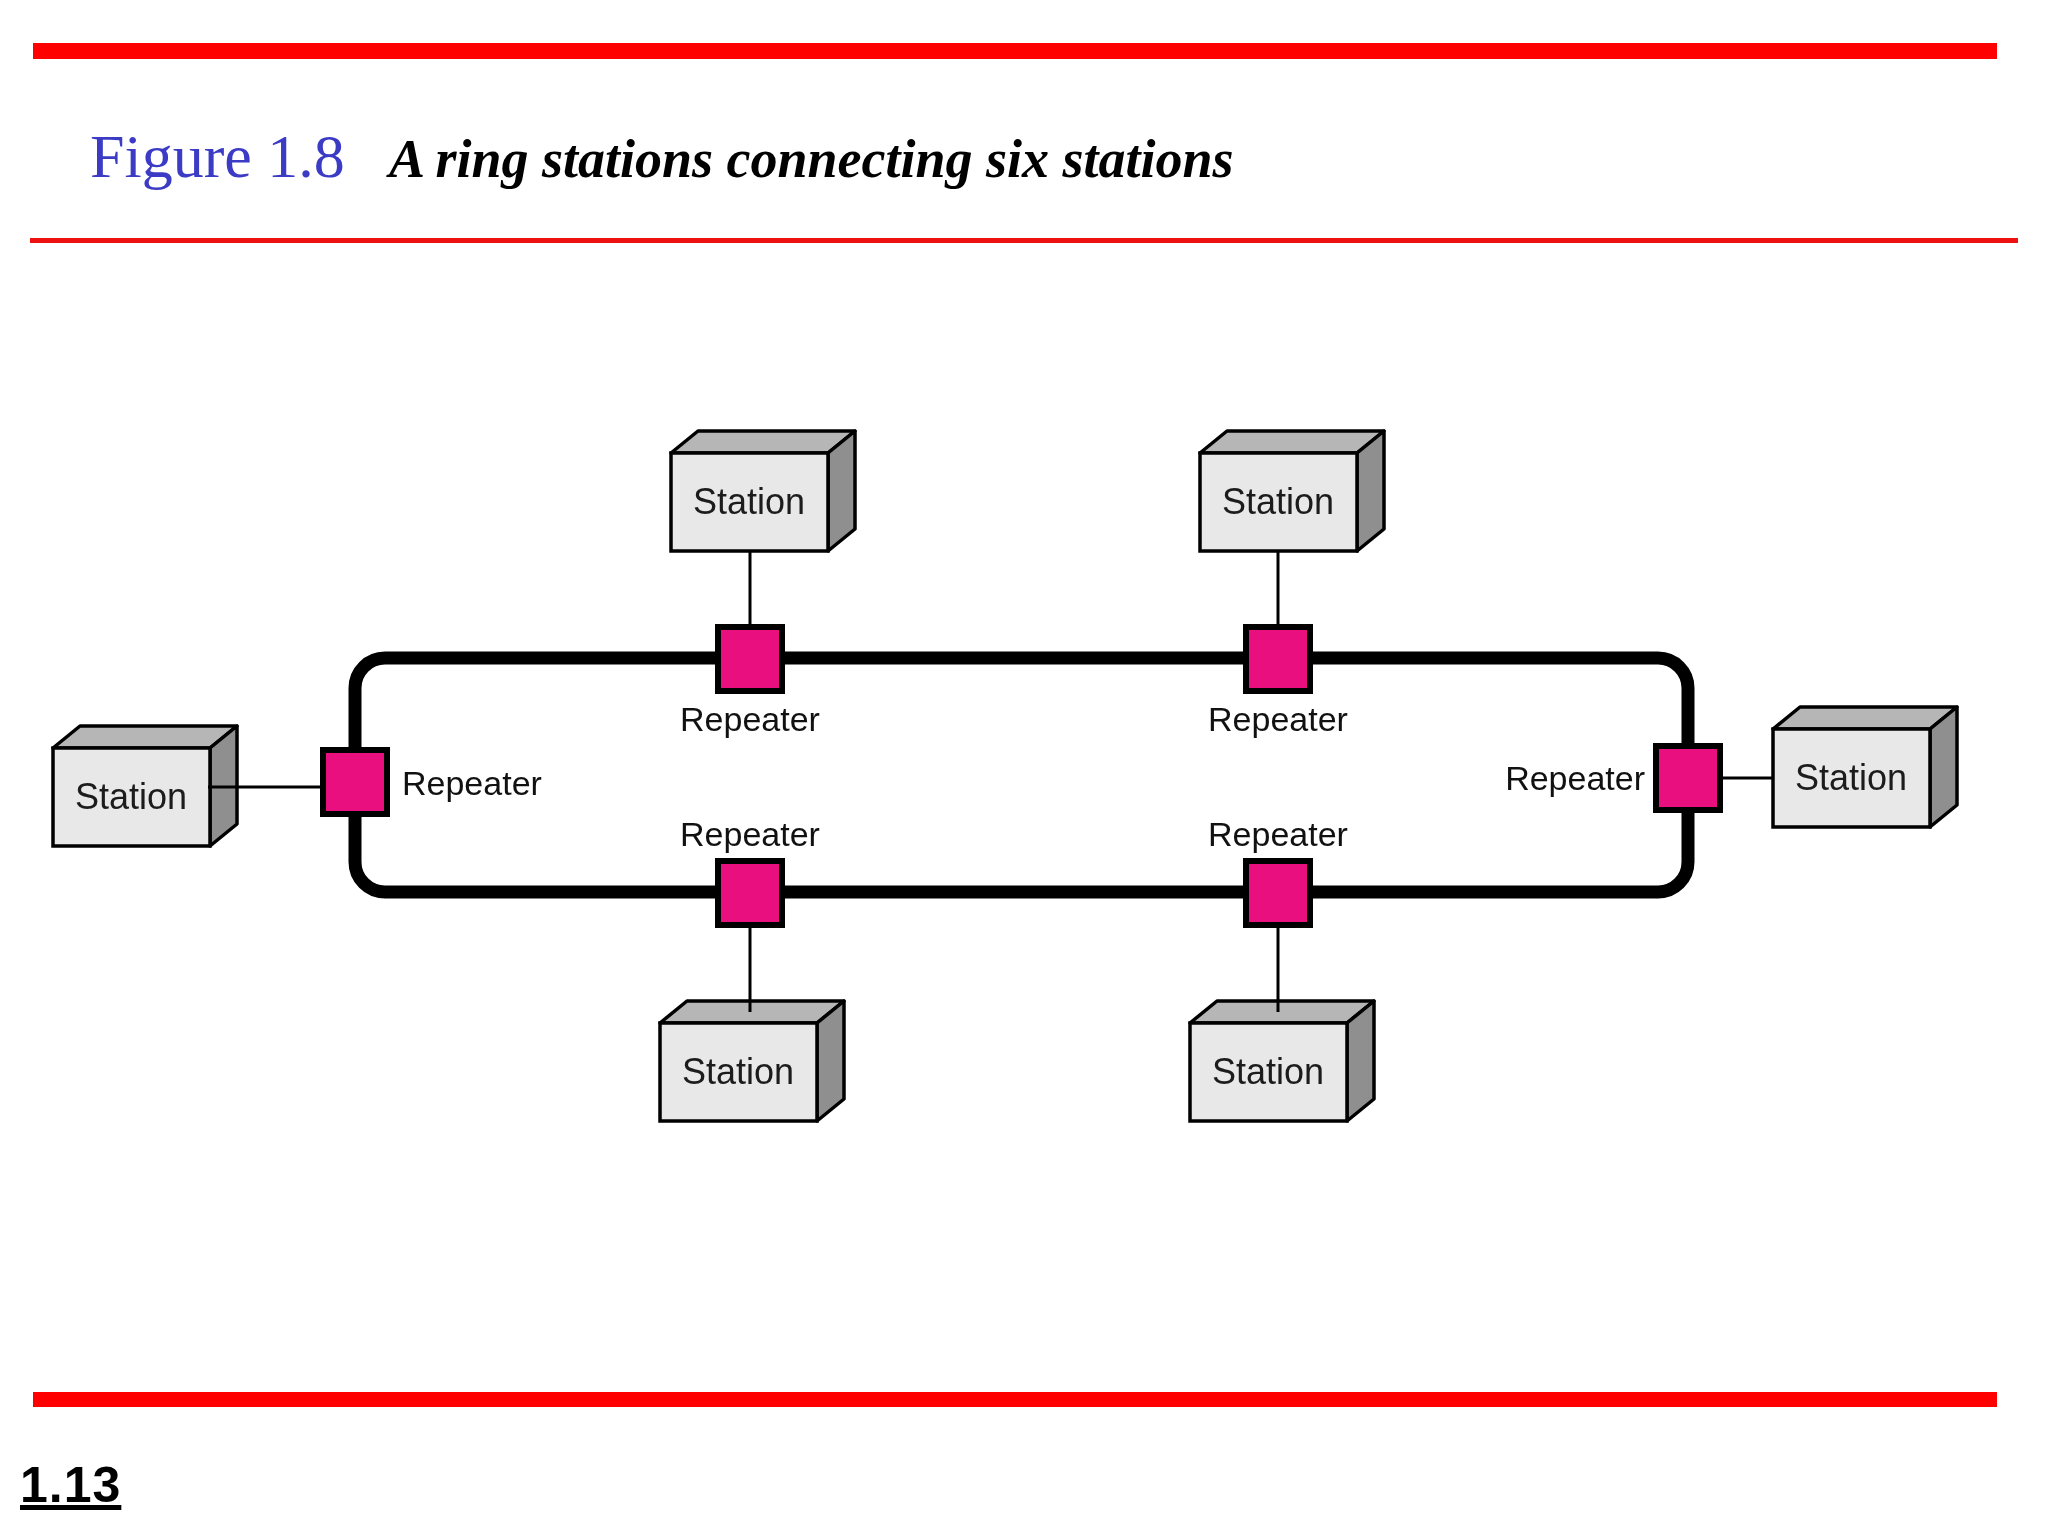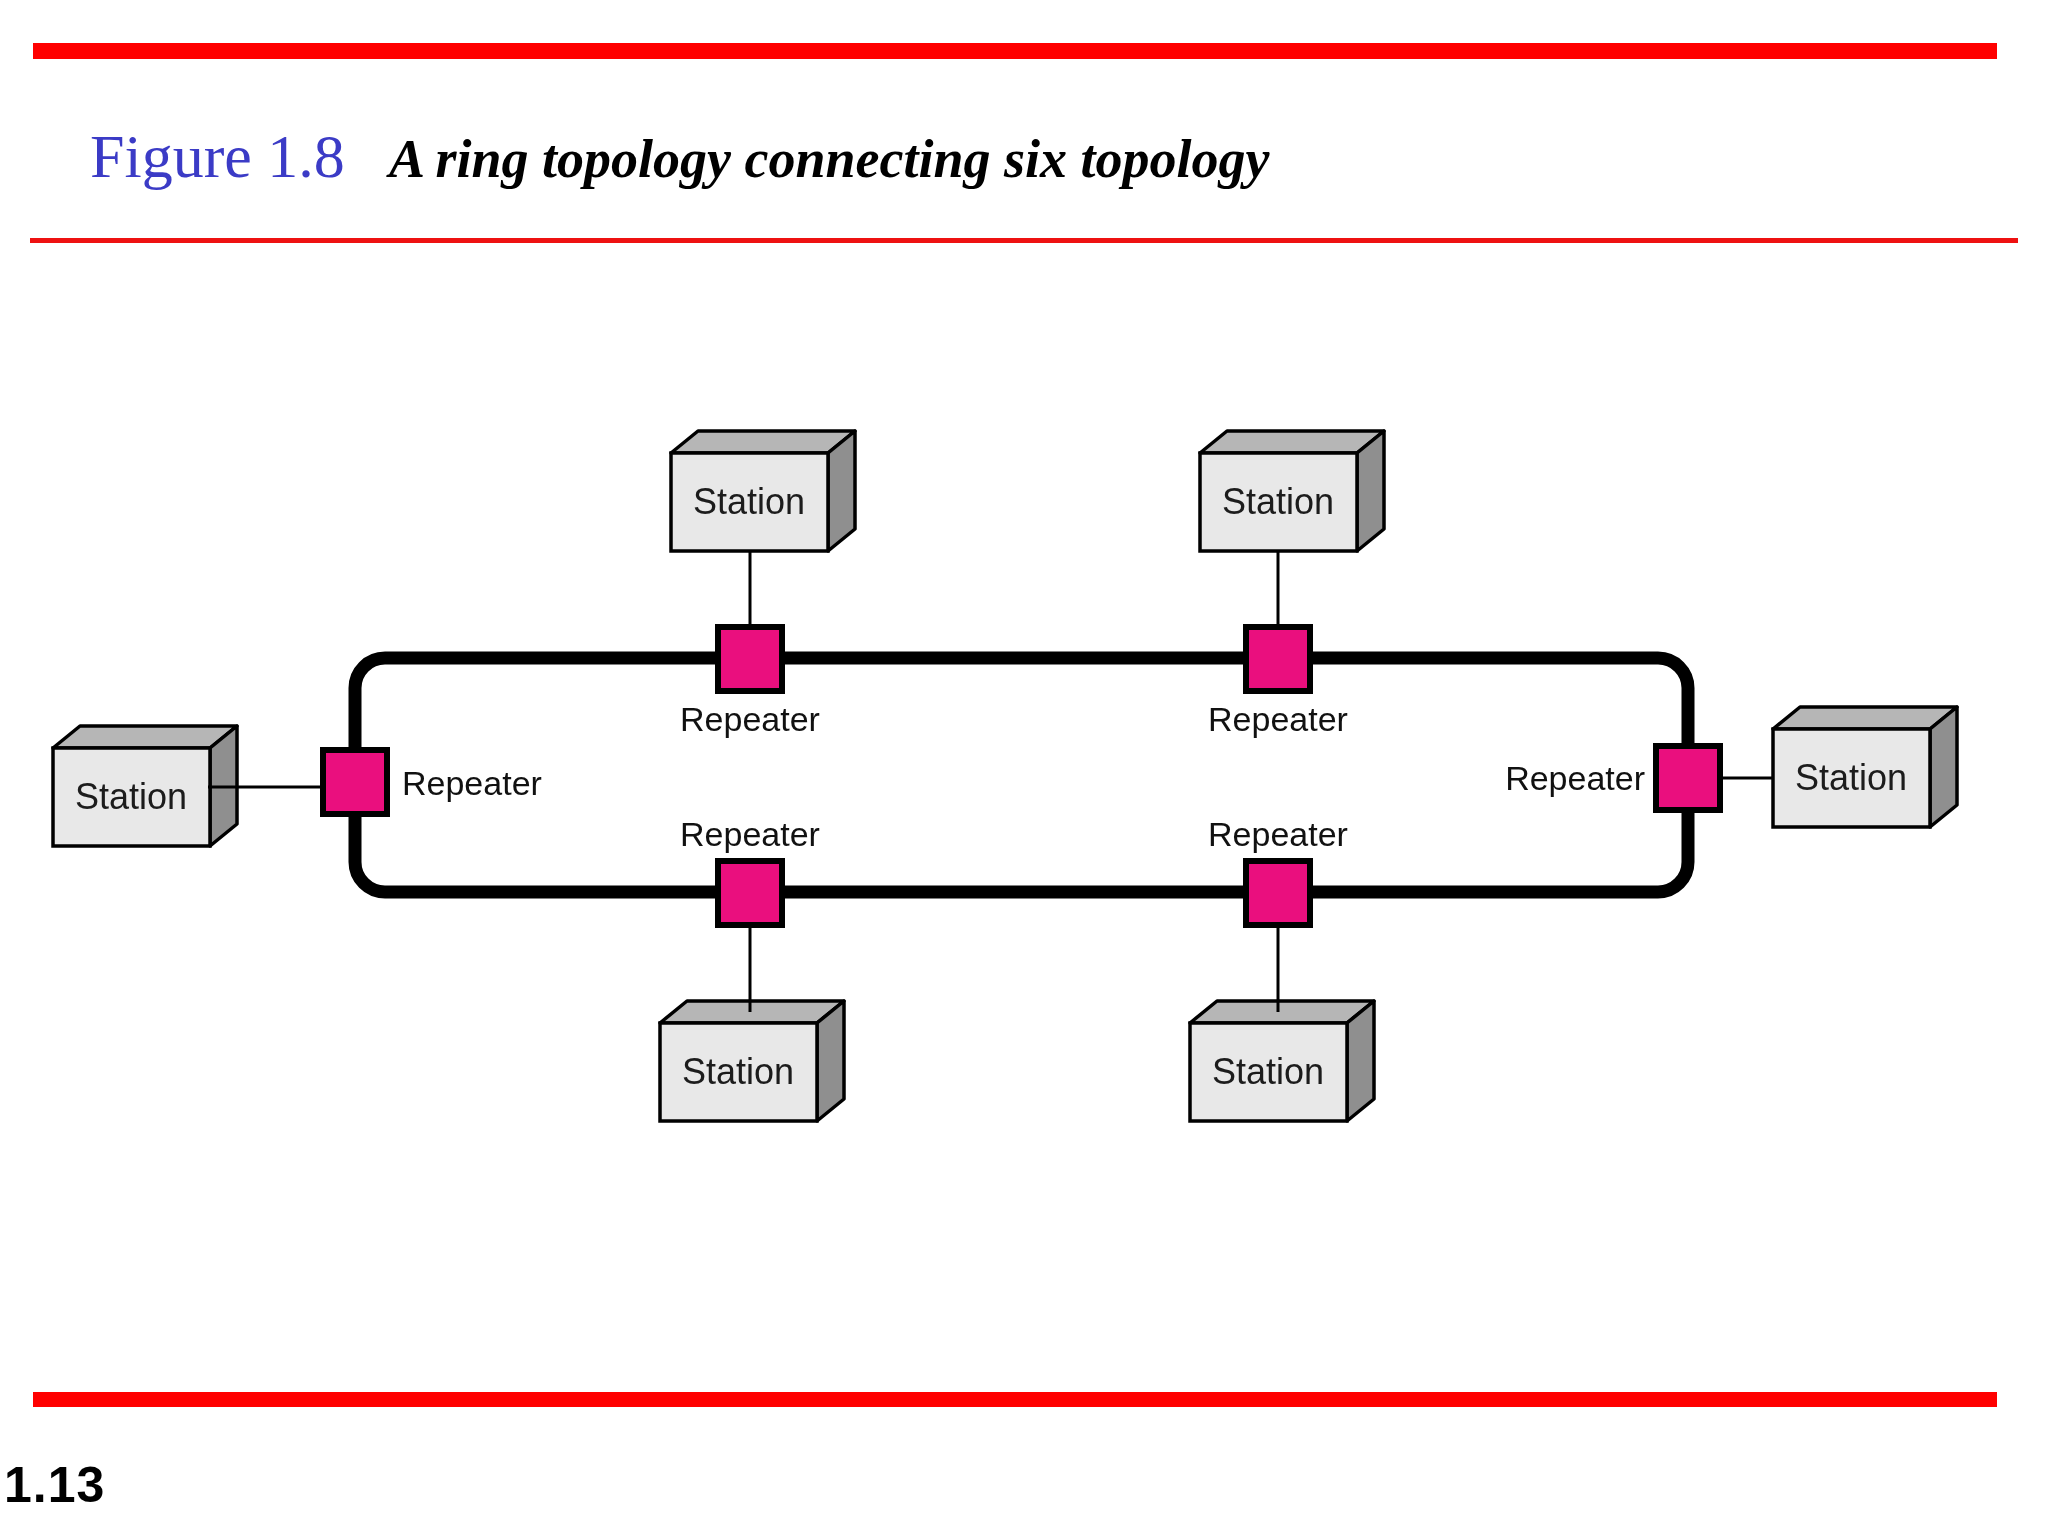--- a/index.html
+++ b/index.html
@@ -33,41 +33,42 @@
   }
   svg.diagram {
     position: absolute; left: 0; top: 0;
     width: 2048px; height: 1536px;
   }
   .bottom-bar {
     position: absolute; left: 33px; top: 1392px;
     width: 1964px; height: 15px; background: #ff0000;
   }
   .page-number {
-    position: absolute; left: 4px; top: 1456px;
+    position: absolute; left: 20px; top: 1456px;
     font-size: 50px; font-weight: 700; color: #000000;
     letter-spacing: 1px;
+    text-decoration: underline;
   }
   
   .node-label {
     font-family: "Liberation Sans", sans-serif;
     font-size: 36px; fill: #1c1c1c;
   }
   .repeater-label {
     font-family: "Liberation Sans", sans-serif;
     font-size: 34px; fill: #111111;
   }
 </style>
 </head>
 <body>
 
 <div class="top-bar"></div>
 
 <div class="title-row">
-  <span class="fig-label">Figure 1.8</span><span class="fig-caption">A ring topology connecting six topology</span>
+  <span class="fig-label">Figure 1.8</span><span class="fig-caption">A ring stations connecting six stations</span>
 </div>
 
 <div class="title-rule"></div>
 
 <svg class="diagram" viewBox="0 0 2048 1536" xmlns="http://www.w3.org/2000/svg">
 
   <rect x="355" y="658" width="1333" height="234" rx="30" ry="30" fill="none" stroke="#000000" stroke-width="13"></rect>
 
   <g>
     <polygon points="671,453 698,431 855,431 828,453" stroke="#000" stroke-width="3.5" stroke-linejoin="round" fill="#b6b6b6"></polygon>

